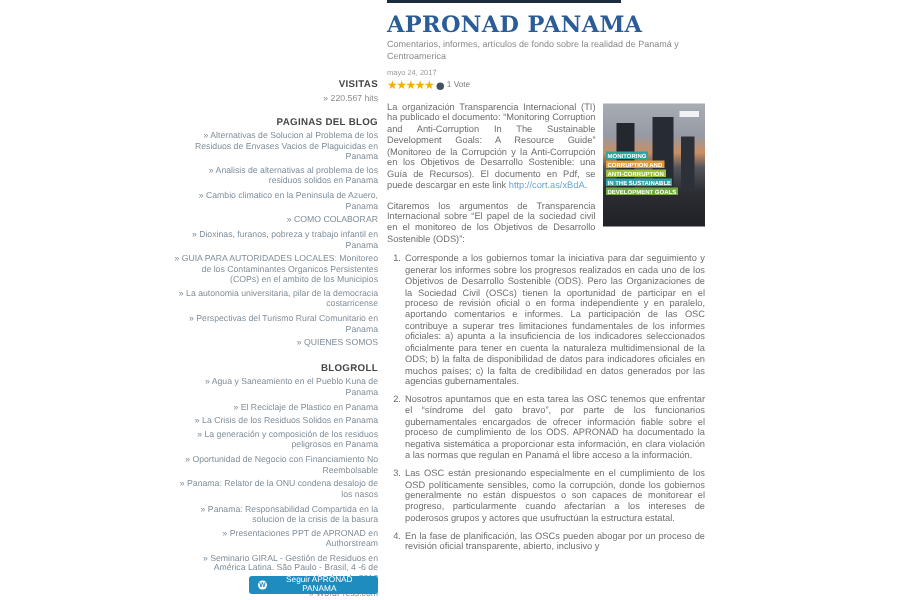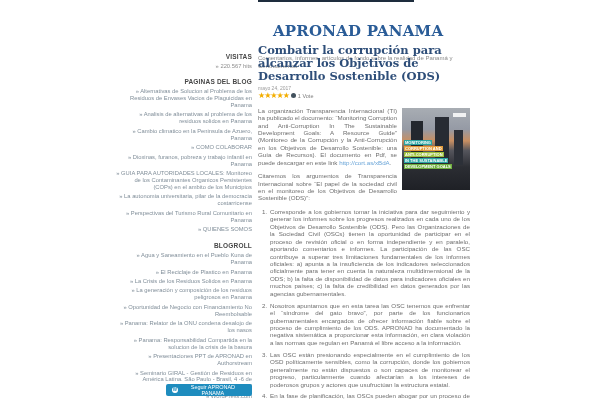--- a/index.html
+++ b/index.html
@@ -3,21 +3,21 @@
 <meta charset="utf-8">
 <style>
   html,body{margin:0;padding:0;}
   body{width:600px;height:400px;position:relative;overflow:hidden;background:#fff;
        font-family:"Liberation Sans",sans-serif;-webkit-font-smoothing:antialiased;}
 
   .topbar{position:absolute;left:258px;top:0;width:156px;height:2px;background:#1e2d3d;}
 
   .header{position:absolute;left:258px;top:7px;width:222px;}
   .site-title{font-family:"DejaVu Serif",serif;font-weight:bold;font-size:15px;
-              color:#2a5c97;margin:15px;letter-spacing:.2px;cursor:pointer;}
+              color:#2a5c97;margin:0;letter-spacing:.2px;cursor:pointer;}
   .tagline{font-size:6px;color:#8a8a8a;margin-top:2px;line-height:1.3;width:218px;}
 
   .sidebar{position:absolute;left:116px;top:53px;width:136px;text-align:right;}
   .widget{margin-bottom:9px;}
   .widget-title{font-size:6.5px;font-weight:bold;color:#474747;margin:0 0 3px;letter-spacing:.2px;}
   .hits{font-size:5.8px;color:#8d8d8d;}
   .links .side-link{font-size:5.8px;color:#808e99;line-height:1.2;margin-bottom:2.5px;cursor:pointer;}
 
   .follow-btn{position:absolute;left:166px;top:384px;width:86px;height:12px;background:#1e8cbe;
               border-radius:2px;color:#fff;display:flex;align-items:center;justify-content:center;
@@ -117,21 +117,20 @@
       </div>
   </div>
 </div>
 
 <button class="follow-btn">
   <span class="wp-icon">W</span>
   <span>Seguir APRONAD PANAMA</span>
 </button>
 
 <div class="main">
-  <h2 class="post-title">Combatir la corrupción para alcanzar los Objetivos de Desarrollo Sostenible (ODS)</h2>
   <div class="post-date">mayo 24, 2017</div>
 
   <div class="rating">
     <span class="stars">★★★★★</span>
     <span class="vote-icon"></span>
     <span class="vote-label">1 Vote</span>
   </div>
 
   <div class="post-body">
     <div class="cover">

